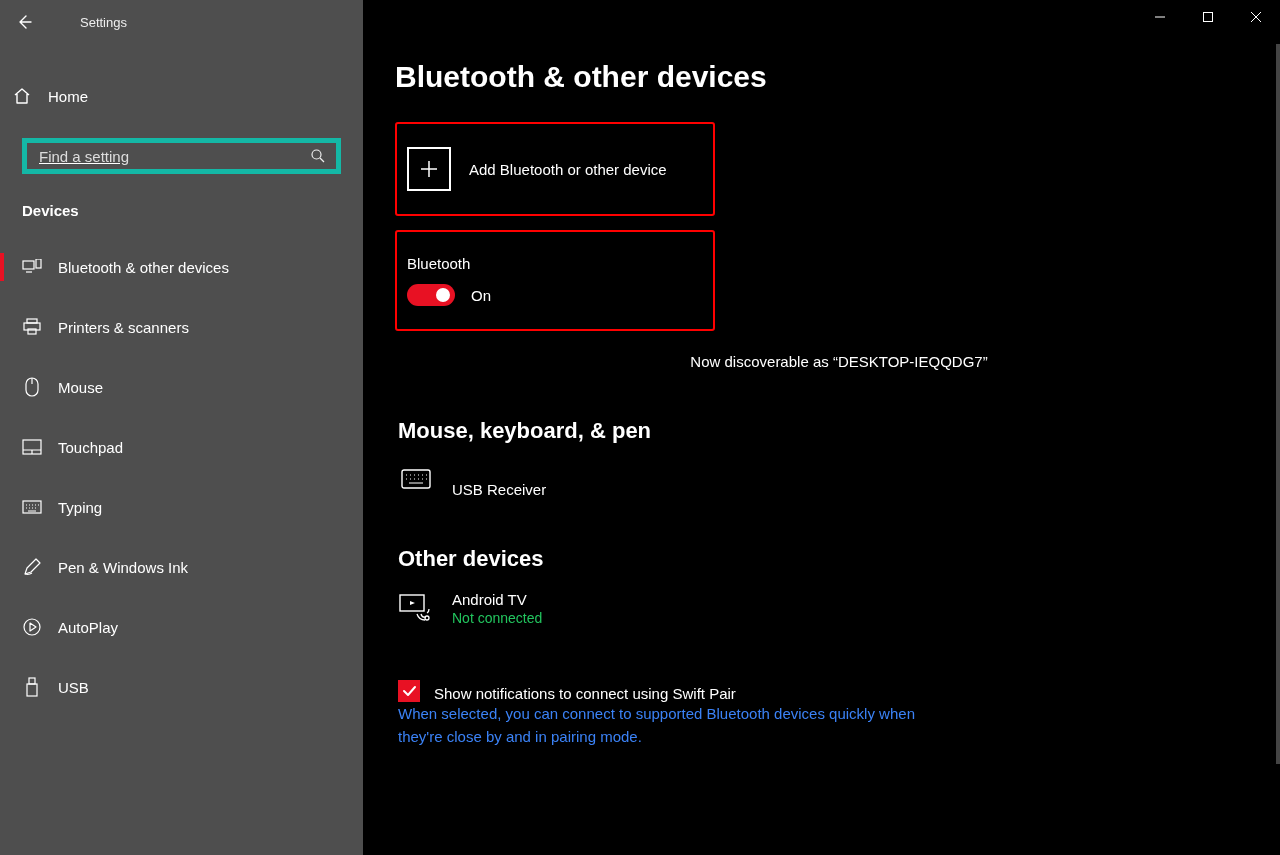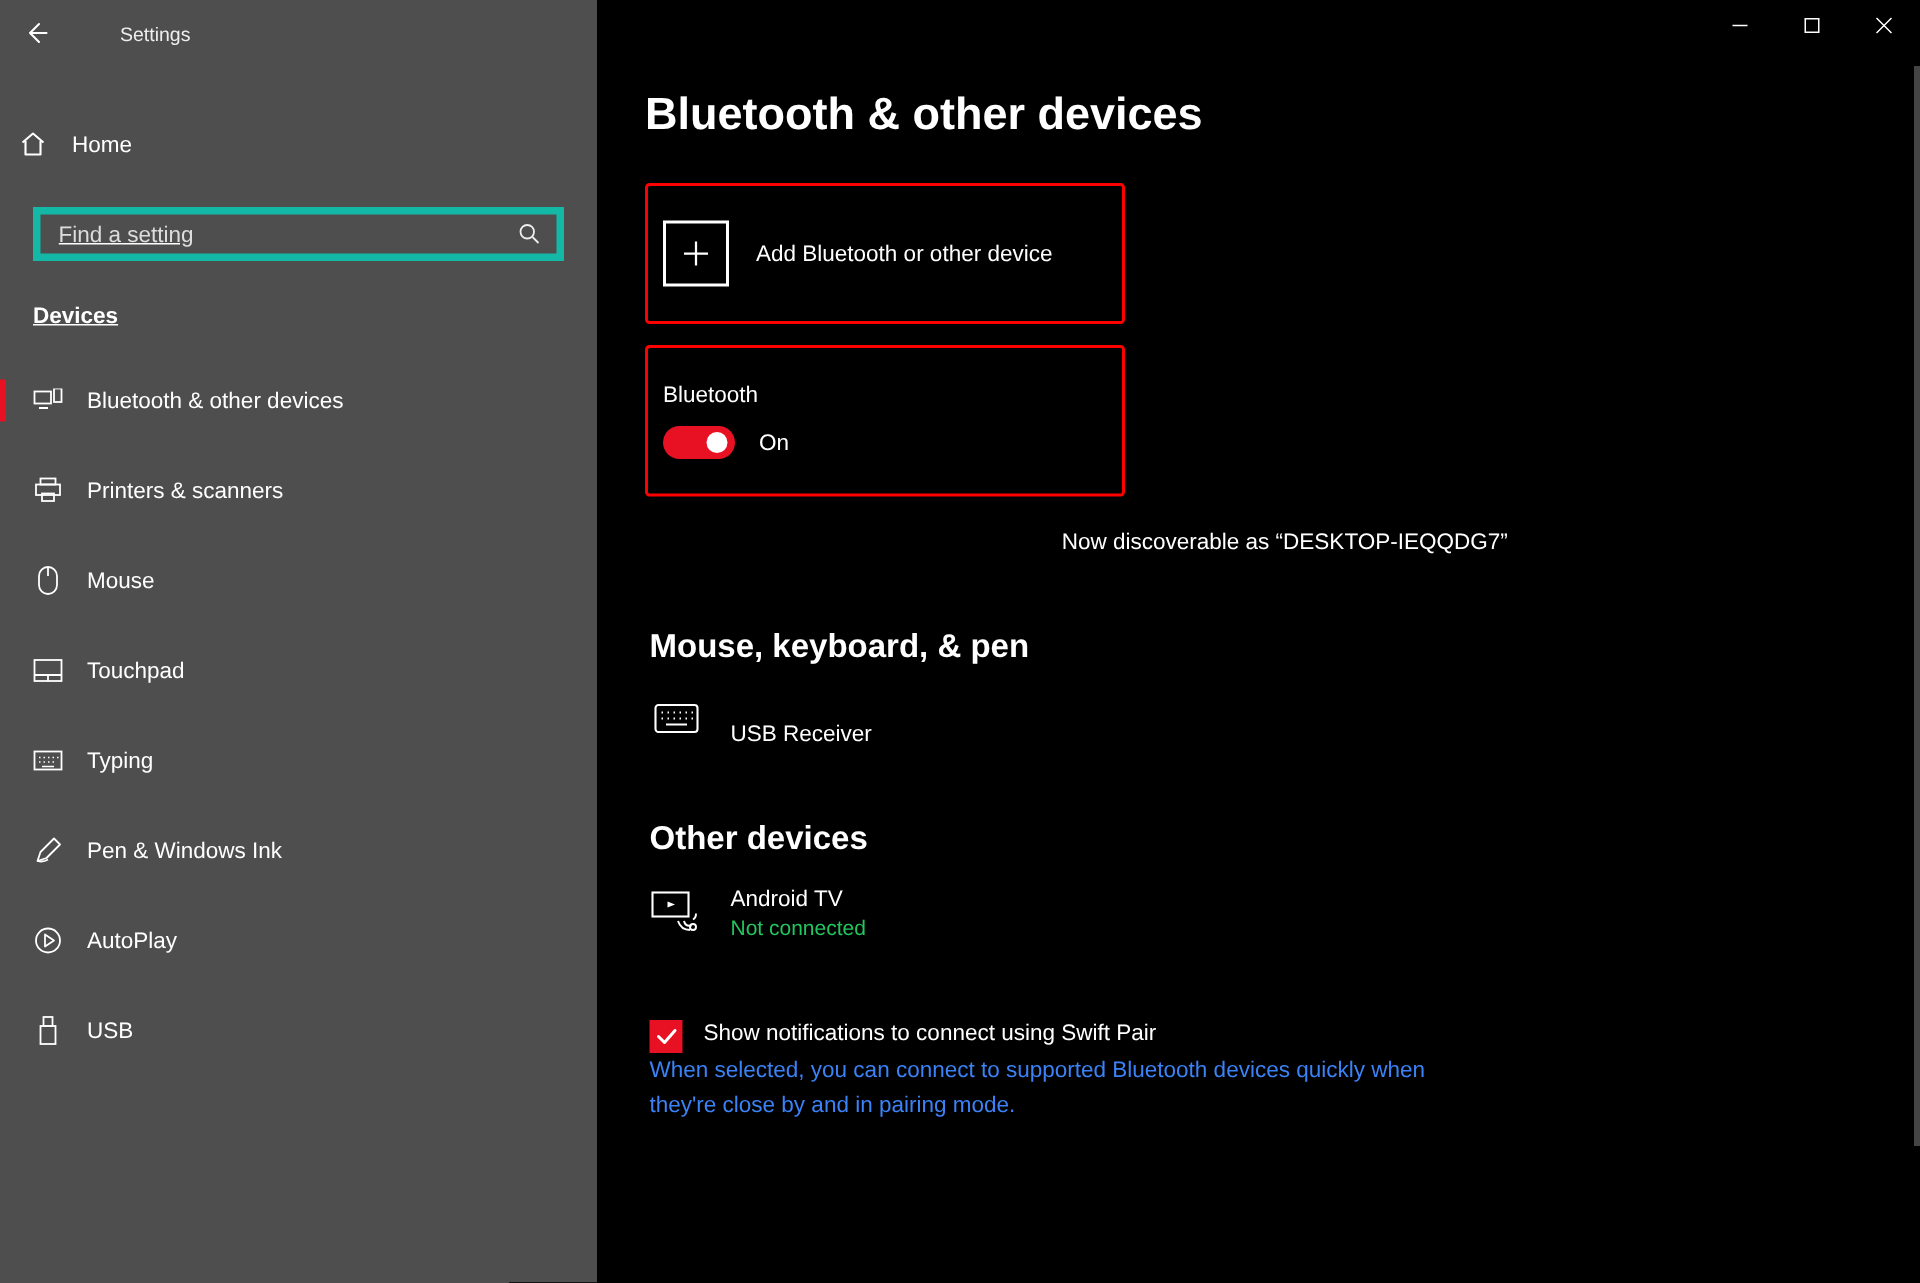--- a/index.html
+++ b/index.html
@@ -1,28 +1,28 @@
 <!DOCTYPE html>
 <html><head>
 <meta charset="utf-8">
 <style>
   * { margin:0; padding:0; box-sizing:border-box; font-family:"Segoe UI",Arial,sans-serif; }
   body { width:1280px; height:855px; background:#000; overflow:hidden; display:flex; }
-  .sidebar { width:398px; height:100%; background:#4e4e4e; color:#fff; display:flex; flex-direction:column; }
+  .sidebar { width:363px; height:100%; background:#4e4e4e; color:#fff; display:flex; flex-direction:column; }
   .titlebar-left { height:44px; display:flex; align-items:center; }
   .back-btn { width:48px; height:44px; display:flex; align-items:center; justify-content:center; cursor:pointer; }
   .app-title { font-size:13px; margin-left:32px; color:#eee; }
   .home-row { display:flex; align-items:center; height:60px; padding-left:12px; margin-top:22px; cursor:pointer; }
   .home-row .icon-slot { width:20px; height:20px; display:flex; align-items:center; justify-content:center; }
   .home-row .label { font-size:15px; margin-left:16px; }
   .search-wrap { margin:12px 22px 0 22px; border:5px solid #14b8a6; height:36px; display:flex; align-items:center; position:relative;text-decoration:underline; }
   .search-wrap input { flex:1; background:transparent; border:none; outline:none; color:#fff; font-size:15px; padding:0 12px; }
   .search-wrap input::placeholder { color:#ddd; }
   .search-icon { width:36px; display:flex; align-items:center; justify-content:center; }
-  .section-title { font-size:15px; font-weight:600; margin:28px 0 18px 22px;text-decoration:underline; }
+  .section-title { font-size:15px; font-weight:600; margin:28px 0 18px 22px; }
   .nav { display:flex; flex-direction:column; }
   .nav-item { height:60px; display:flex; align-items:center; cursor:pointer; position:relative; }
   .nav-item .accent { width:4px; height:28px; background:transparent; position:absolute; left:0; top:16px; }
   .nav-item.active .accent { background:#e81123; }
   .nav-item .icon-slot { width:20px; height:20px; margin-left:22px; display:flex; align-items:center; justify-content:center; }
   .nav-item .label { font-size:15px; margin-left:16px; }
   .main { flex:1; height:100%; background:#000; color:#fff; position:relative; }
   .win-controls { position:absolute; top:0; right:0; display:flex; }
   .win-btn { width:48px; height:34px; display:flex; align-items:center; justify-content:center; cursor:pointer; }
   .content { padding:60px 0 0 32px; }
@@ -36,21 +36,21 @@
   .toggle { width:48px; height:22px; background:#e81123; border-radius:11px; position:relative; cursor:pointer; }
   .toggle .knob { width:14px; height:14px; background:#fff; border-radius:50%; position:absolute; top:4px; right:5px; }
   .toggle-label { font-size:15px; margin-left:16px; }
   .discoverable { font-size:15px; margin:22px 0 0 3px;text-align:center; }
   .section-head { font-size:22px; font-weight:600; margin:48px 0 16px 3px; }
   .device-row { display:flex; align-items:flex-end; margin-left:3px; }
   .device-icon-slot { width:36px; height:36px; margin-top:2px; display:flex; align-items:center; justify-content:center; }
   .device-text { margin-left:18px; }
   .device-text .name { font-size:15px; }
   .device-text .status { font-size:14px; color:#22c55e; margin-top:2px; }
-  .swift-row { display:flex; align-items:flex-start; margin:54px 0 0 3px; }
+  .swift-row { display:flex; align-items:flex-end; margin:54px 0 0 3px; }
   .checkbox { width:22px; height:22px; background:#e81123; display:flex; align-items:center; justify-content:center; cursor:pointer; }
   .swift-row .label { font-size:15px; margin-left:14px; }
   .swift-desc { font-size:15px; color:#3b82f6; margin:1px 0 0 3px; max-width:560px; line-height:1.5; }
   svg { display:block; }
   .scrollbar { position:absolute; right:0; top:44px; bottom:0; width:4px; background:#000; }
   .scroll-thumb { position:absolute; right:0; top:0; width:4px; height:720px; background:#444; }
 </style>
 </head>
 <body>
 

